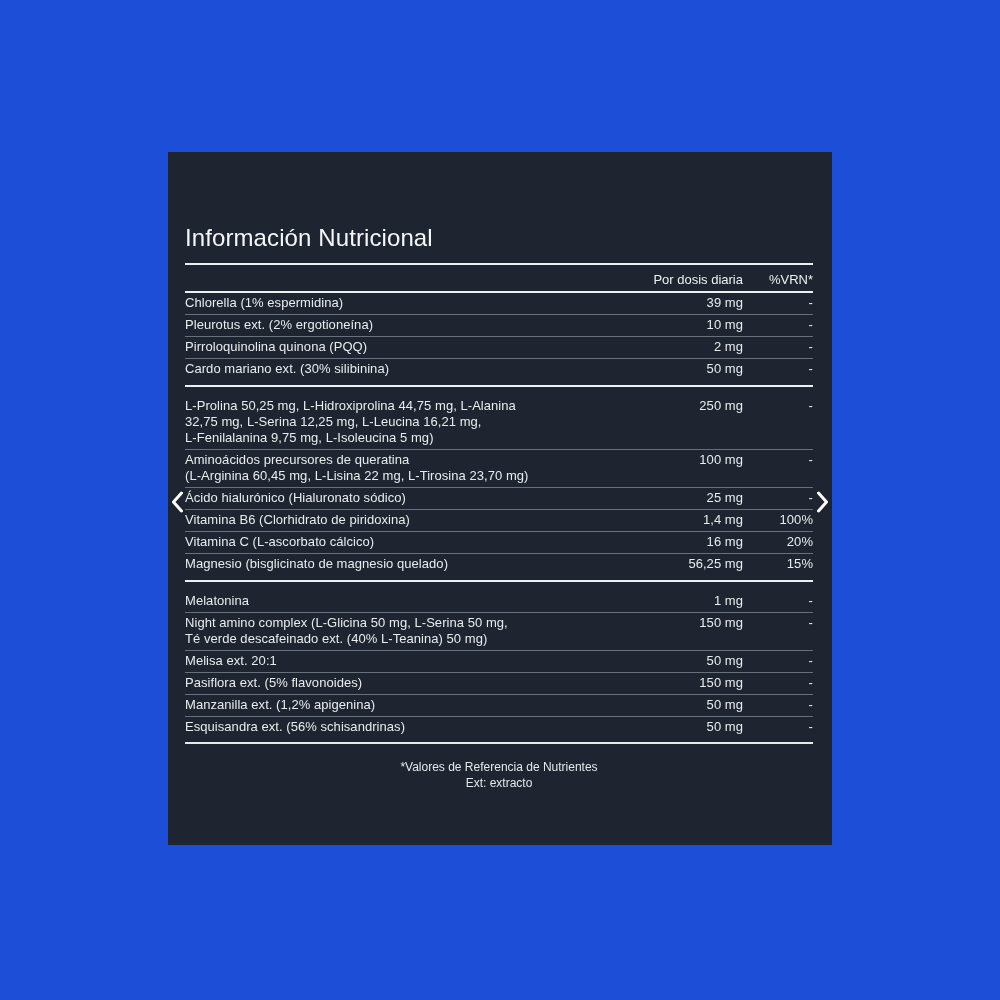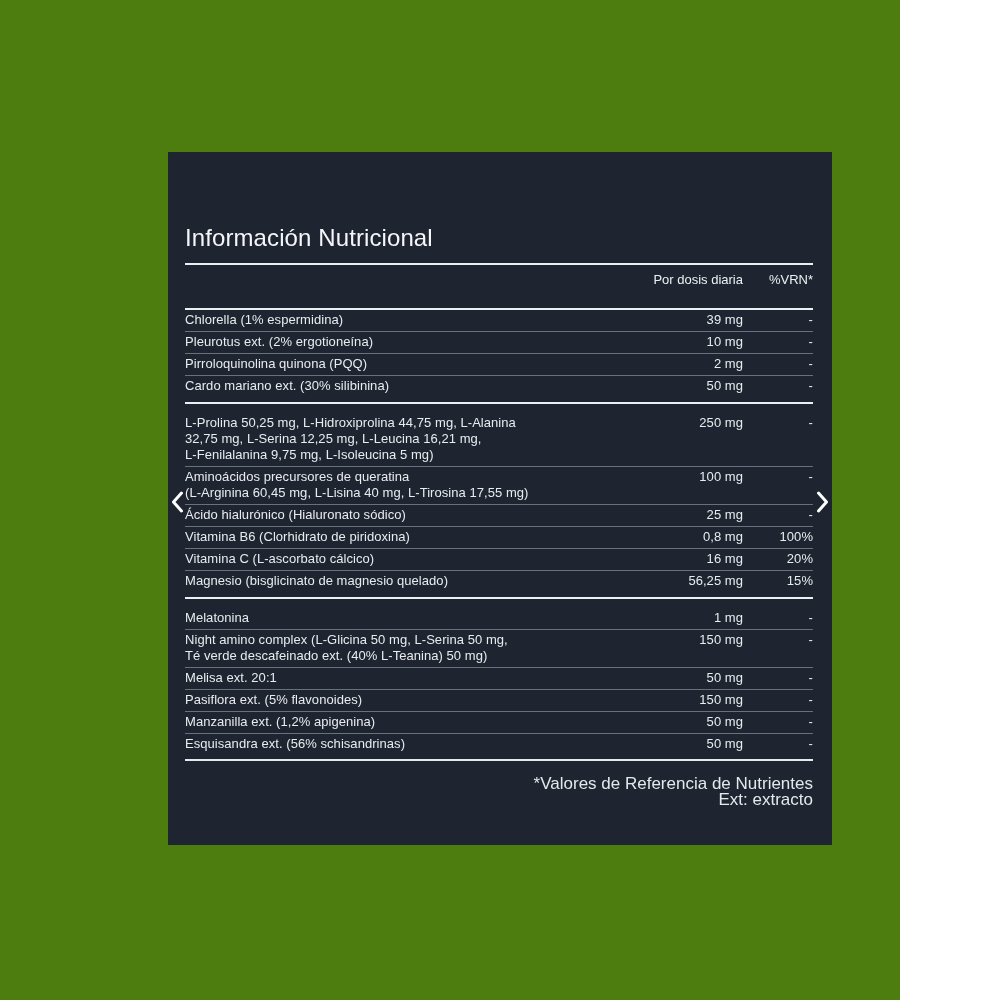--- a/index.html
+++ b/index.html
@@ -6,23 +6,23 @@
     margin: 0;
     padding: 0;
     width: 1000px;
     height: 1000px;
     background: #ffffff;
     font-family: "Liberation Sans", sans-serif;
     -webkit-font-smoothing: antialiased;
   }
   .stage {
     position: relative;
-    width: 900px;
+    width: 1000px;
     height: 1000px;
-    background: #4d7c0f;
+    background: #1d4ed8;
     overflow: hidden;
   }
   .card {
     position: absolute;
     left: 168px;
     top: 152px;
     width: 664px;
     height: 693px;
     background: #1e2530;
     color: #e9ecef;
@@ -37,21 +37,21 @@
     color: #f4f6f8;
   }
   .rule-thick {
     height: 2px;
     background: #edf0f3;
   }
   .rule-title { margin-top: 12px; }
   .header-row {
     display: flex;
     align-items: center;
-    padding: 7px 0 21px;
+    padding: 7px 0 4px;
     font-size: 13px;
     line-height: 15px;
     color: #eef1f4;
   }
   .cell-name  { flex: 1; padding-right: 8px; }
   .cell-dose  { width: 110px; text-align: right; white-space: nowrap; }
   .cell-vrn   { width: 70px;  text-align: right; white-space: nowrap; }
   .row {
     display: flex;
     align-items: flex-start;
@@ -67,22 +67,22 @@
     background: #edf0f3;
     margin: 5px 0 9px;
   }
   .table-bottom {
     height: 2px;
     background: #e6eaee;
     margin-top: 4px;
   }
   .footnotes {
     margin-top: 15px;
-    text-align: right;
-    font-size: 17px;
+    text-align: center;
+    font-size: 12px;
     line-height: 16px;
     color: #e4e8ec;
   }
   .nav-arrow {
     position: absolute;
     width: 18px;
     height: 26px;
     background: none;
     border: none;
     padding: 0;
@@ -151,37 +151,37 @@
               <div>L-Prolina 50,25 mg, L-Hidroxiprolina 44,75 mg, L-Alanina</div>
               <div>32,75 mg, L-Serina 12,25 mg, L-Leucina 16,21 mg,</div>
               <div>L-Fenilalanina 9,75 mg, L-Isoleucina 5 mg)</div>
             </div>
             <div class="cell-dose">250 mg</div>
             <div class="cell-vrn">-</div>
           </div>
           <div class="row">
             <div class="cell-name">
               <div>Aminoácidos precursores de queratina</div>
-              <div>(L-Arginina 60,45 mg, L-Lisina 40 mg, L-Tirosina 17,55 mg)</div>
+              <div>(L-Arginina 60,45 mg, L-Lisina 22 mg, L-Tirosina 23,70 mg)</div>
             </div>
             <div class="cell-dose">100 mg</div>
             <div class="cell-vrn">-</div>
           </div>
           <div class="row">
             <div class="cell-name">
               <div>Ácido hialurónico (Hialuronato sódico)</div>
             </div>
             <div class="cell-dose">25 mg</div>
             <div class="cell-vrn">-</div>
           </div>
           <div class="row">
             <div class="cell-name">
               <div>Vitamina B6 (Clorhidrato de piridoxina)</div>
             </div>
-            <div class="cell-dose">0,8 mg</div>
+            <div class="cell-dose">1,4 mg</div>
             <div class="cell-vrn">100%</div>
           </div>
           <div class="row">
             <div class="cell-name">
               <div>Vitamina C (L-ascorbato cálcico)</div>
             </div>
             <div class="cell-dose">16 mg</div>
             <div class="cell-vrn">20%</div>
           </div>
           <div class="row">

